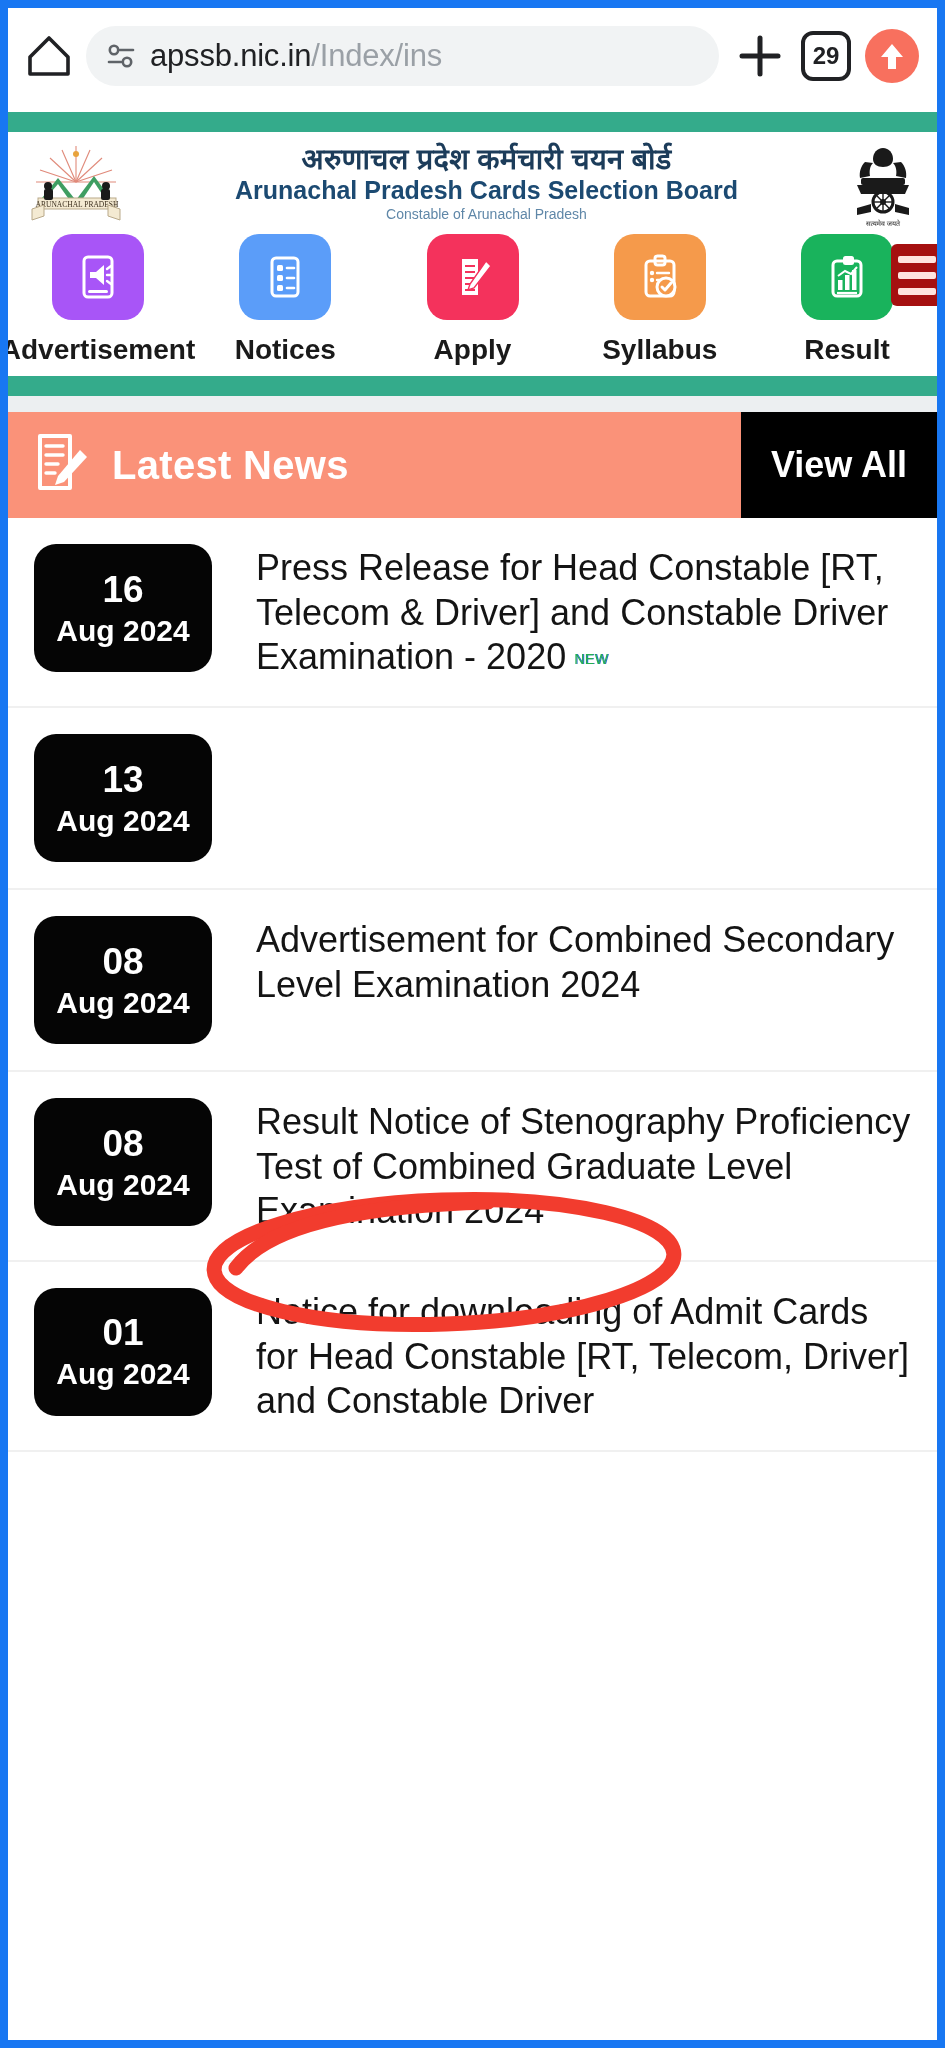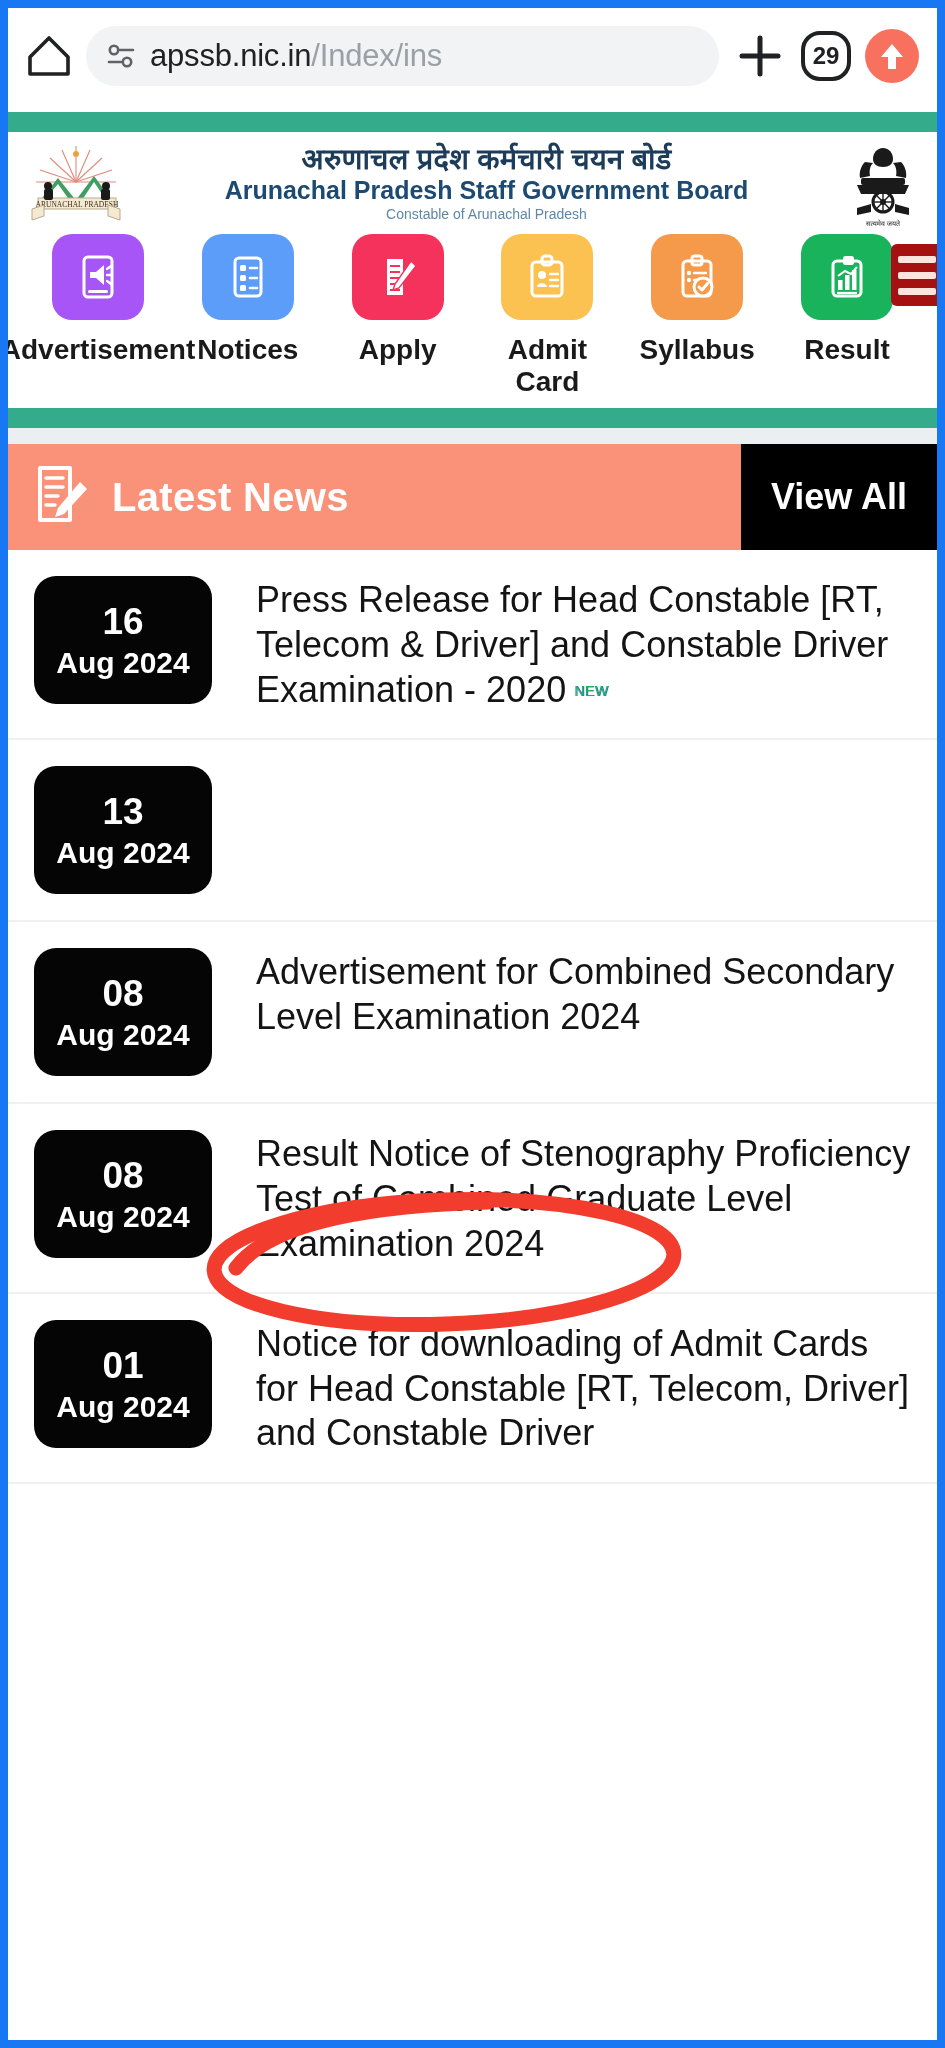--- a/index.html
+++ b/index.html
@@ -55,21 +55,21 @@
     letter-spacing: -0.2px;
   }
   .url-text .dim { color: #9aa0a6; }
   .newtab-btn {
     width: 54px; height: 54px; flex: 0 0 auto;
     display: flex; align-items: center; justify-content: center;
   }
   .tabs-btn {
     width: 50px; height: 50px; flex: 0 0 auto;
     border: 4px solid #202124;
-    border-radius: 19px;
+    border-radius: 12px;
     display: flex; align-items: center; justify-content: center;
     font-size: 24px; font-weight: bold; color: #202124;
   }
   .profile-btn {
     width: 54px; height: 54px; flex: 0 0 auto;
     border-radius: 50%;
     background: #f8705e;
     display: flex; align-items: center; justify-content: center;
   }
 
@@ -343,21 +343,21 @@
               <circle cx="84" cy="44" r="4"></circle>
                 <rect x="79" y="47" width="9" height="11" rx="2"></rect>
             </g>
             <path d="M10 67 L22 63 L22 74 L10 78 Z" fill="#f4ead2" stroke="#b9a98a" stroke-width="1"></path>
             <path d="M98 67 L86 63 L86 74 L98 78 Z" fill="#f4ead2" stroke="#b9a98a" stroke-width="1"></path>
           </svg>
         </div>
 
         <div class="brand-text">
           <div class="brand-hi">अरुणाचल प्रदेश कर्मचारी चयन बोर्ड</div>
-          <div class="brand-en">Arunachal Pradesh Staff Government Board</div>
+          <div class="brand-en">Arunachal Pradesh Cards Selection Board</div>
           <div class="brand-sub">Constable of Arunachal Pradesh</div>
         </div>
 
         <div class="emblem-right">
           <svg viewBox="0 0 80 88" width="80" height="88">
             <g fill="#1a1a1a">
               <path d="M40 6 C34 6 30 11 30 17 C30 22 34 25 40 25 C46 25 50 22 50 17 C50 11 46 6 40 6Z"></path>
               <path d="M22 20 C18 24 16 30 17 36 L27 34 C26 29 27 24 30 21 Z"></path>
               <path d="M58 20 C62 24 64 30 63 36 L53 34 C54 29 53 24 50 21 Z"></path>
               <rect x="18" y="36" width="44" height="7" rx="2"></rect>
@@ -419,34 +419,20 @@
                 <line x1="19" y1="28" x2="29" y2="28"></line>
                 <line x1="19" y1="34" x2="29" y2="34"></line>
                 <line x1="19" y1="40" x2="29" y2="40"></line>
               </g>
               <path d="M40 11 L45 16 L28 38 L22 40 L24 34 Z" fill="#fff" stroke="#f4325c" stroke-width="1.4"></path>
             </svg>
           </div>
           <div class="qn-label">Apply</div>
         </div>
 
-        <div class="qn-item">
-          <div class="qn-tile" style="background:#fbc252">
-            <svg viewBox="0 0 54 54" width="54" height="54">
-              <rect x="12" y="12" width="30" height="34" rx="4" fill="none" stroke="#fff" stroke-width="3"></rect>
-              <rect x="22" y="6" width="10" height="9" rx="3" fill="none" stroke="#fff" stroke-width="3"></rect>
-              <circle cx="22" cy="25" r="4" fill="#fff"></circle>
-              <path d="M17 37 C17 32 27 32 27 37 Z" fill="#fff"></path>
-              <line x1="30" y1="24" x2="38" y2="24" stroke="#fff" stroke-width="2.4" stroke-linecap="round"></line>
-              <line x1="30" y1="30" x2="38" y2="30" stroke="#fff" stroke-width="2.4" stroke-linecap="round"></line>
-              <line x1="30" y1="36" x2="38" y2="36" stroke="#fff" stroke-width="2.4" stroke-linecap="round"></line>
-            </svg>
-          </div>
-          <div class="qn-label">Admit Card</div>
-        </div>
 
         <div class="qn-item">
           <div class="qn-tile" style="background:#f59a4b">
             <svg viewBox="0 0 54 54" width="54" height="54">
               <rect x="13" y="11" width="28" height="35" rx="4" fill="none" stroke="#fff" stroke-width="3"></rect>
               <rect x="22" y="6" width="10" height="9" rx="2.5" fill="none" stroke="#fff" stroke-width="3"></rect>
               <circle cx="19" cy="23" r="2.2" fill="#fff"></circle>
               <line x1="24" y1="23" x2="36" y2="23" stroke="#fff" stroke-width="2.4" stroke-linecap="round"></line>
               <circle cx="19" cy="30" r="2.2" fill="#fff"></circle>
               <line x1="24" y1="30" x2="32" y2="30" stroke="#fff" stroke-width="2.4" stroke-linecap="round"></line>

